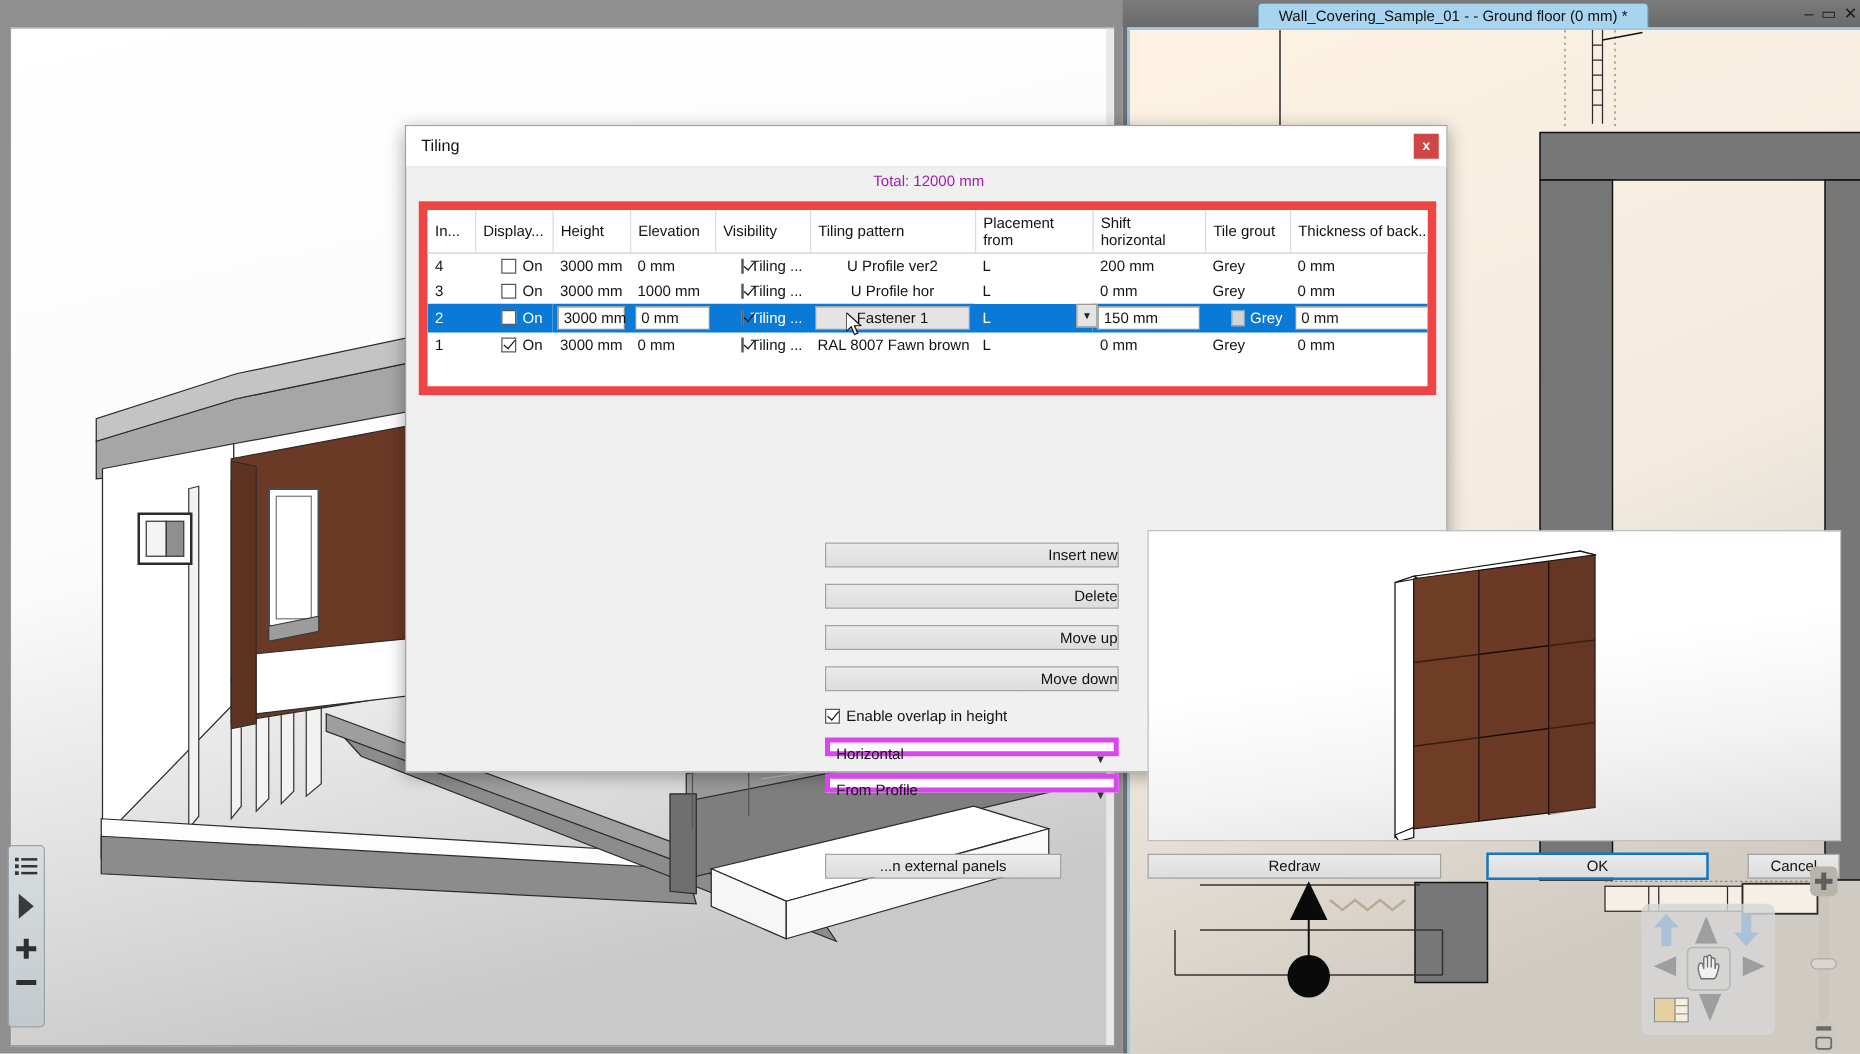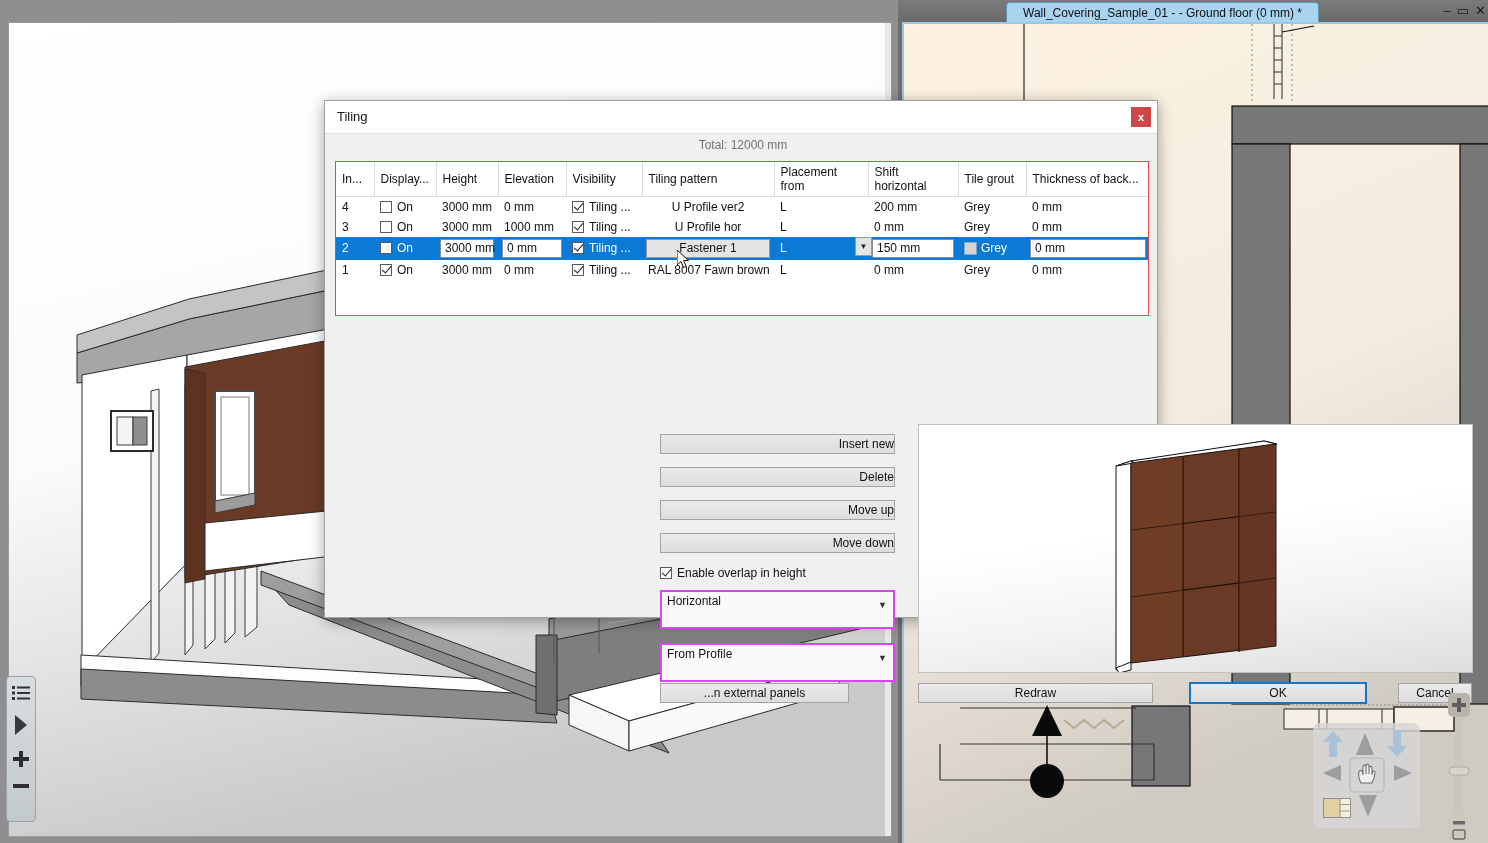--- a/index.html
+++ b/index.html
@@ -89,27 +89,27 @@
   }
   .dlg-close {
     position: absolute; right: 6px; top: 6px; width: 20px; height: 20px;
     background: #cf4646; color: #ffffff;
     font-size: 11px; font-weight: bold;
     display: flex; align-items: center; justify-content: center;
     cursor: pointer; border: none;
   }
   .dlg-total {
     position: absolute; left: 4px; right: 0; top: 37px; height: 16px;
-    text-align: center; font-size: 12px; color: #737373;
+    text-align: center; font-size: 12px; color: #a21caf;
   }
 
   
   .tbl-wrap {
     position: absolute; left: 10px; top: 60px; width: 814px; height: 155px;
-    background: #ffffff; border: 1px solid #ef4444;
+    background: #ffffff; border: 7px solid #ef4444;
     overflow: hidden;
   }
   table.tiling { border-collapse: collapse; width: 100%; table-layout: fixed; }
   table.tiling th {
     font-weight: normal; font-size: 12px; color: #111;
     text-align: left; padding: 3px 6px; height: 21px;
     border-right: 1px solid #dcdcdc; border-bottom: 1px solid #dcdcdc;
     background: #ffffff;
   }
   table.tiling th:last-child { border-right: none; }
@@ -143,40 +143,40 @@
   .chk {
     display: inline-block; width: 12px; height: 12px;
     border: 1px solid #5a5a5a; background: #ffffff;
     vertical-align: -2px; margin-right: 5px; position: relative;
   }
   .chk.on::after {
     content: ""; position: absolute; left: 3px; top: -1px;
     width: 4px; height: 8px; border: solid #1a1a1a;
     border-width: 0 1.6px 1.6px 0; transform: rotate(40deg);
   }
-  .cell-flex { display: flex; align-items: center; }
+  .cell-flex { display: flex; align-items: center; margin-left: 15px; }
 
   
   .btn {
     display: block; width: 100%; height: 20px;
     background: linear-gradient(180deg,#eaeaea,#dddddd);
     border: 1px solid #a3a3a3;
     font-family: "Liberation Sans", sans-serif;
     font-size: 12px; color: #111; cursor: pointer;
     text-align: center; line-height: 18px;
   }
   .leftcol { position: absolute; left: 335px; top: 333px; width: 235px; }
   .leftcol .btn { margin-bottom: 13px; text-align: right; }
   .overlap-row {
     display: flex; align-items: center; font-size: 12px; color: #111;
     margin-top: 0; margin-bottom: 10px;
   }
   .select {
-    display: block; width: 100%; height: 39px;
-    background: #fafafa; border: 2px solid #d946ef;
+    display: block; width: 100%; height: 15px;
+    background: #fafafa; border: 4px solid #d946ef;
     font-size: 12px; color: #111; line-height: 19px; padding: 0 5px;
     position: relative; margin-bottom: 14px; cursor: pointer;
   }
   .select .caret {
     position: absolute; right: 6px; top: 4px;
     font-size: 9px; color: #333;
   }
   .btn-external { position: absolute; left: 335px; top: 582px; width: 189px; }
 
   

